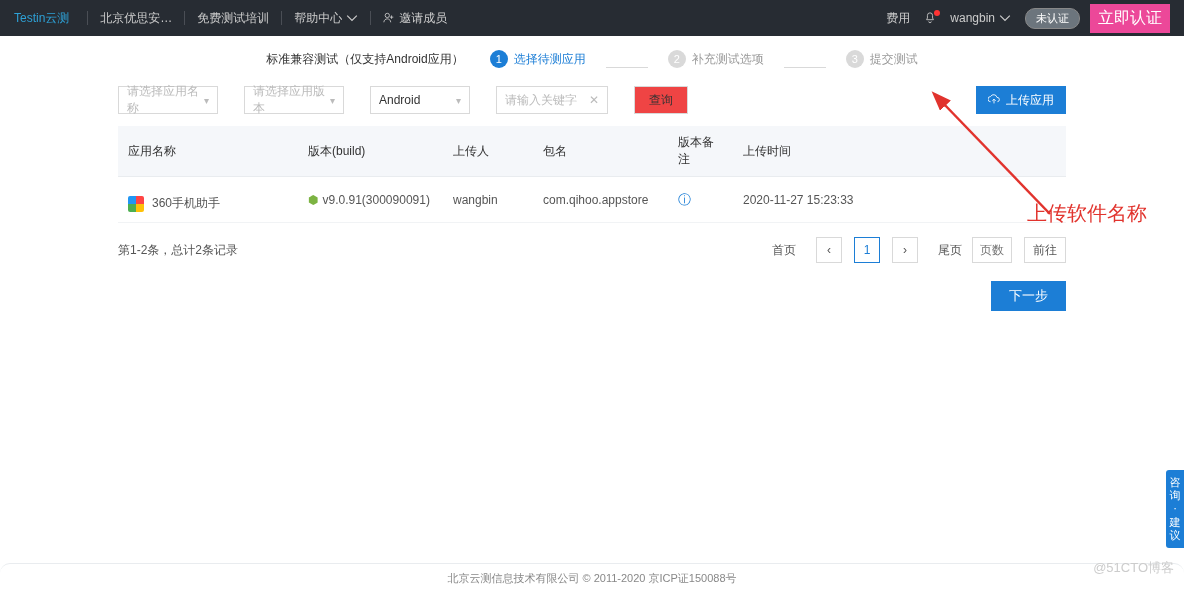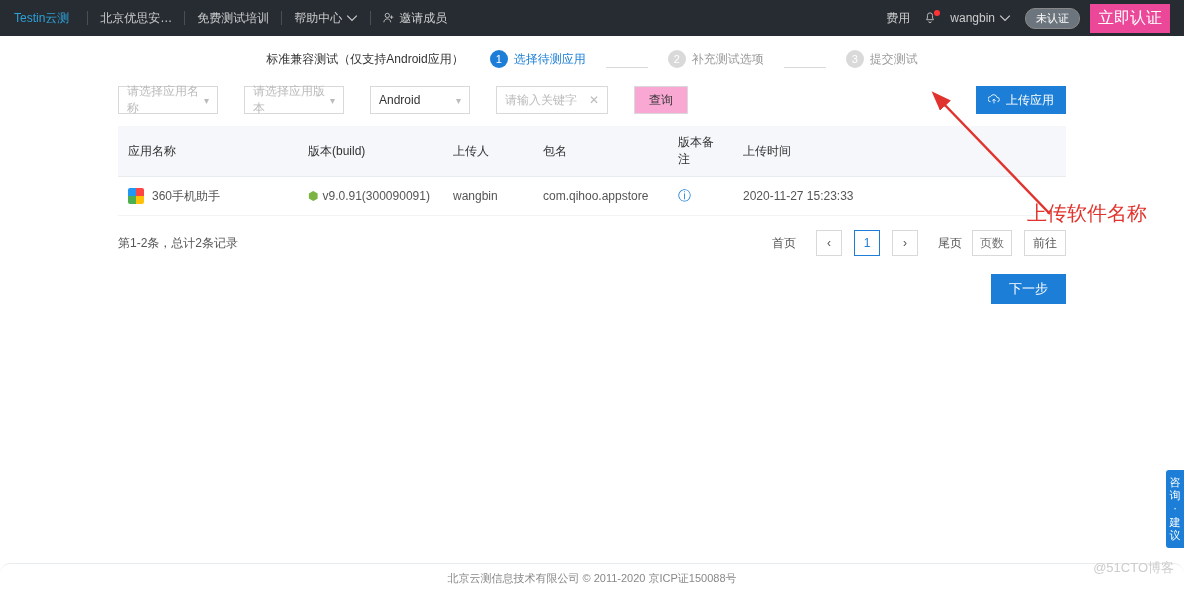--- a/index.html
+++ b/index.html
@@ -31,30 +31,30 @@
   .step-line { width:42px;height:1px;background:#d9d9d9;margin:0 12px;}
 
   
   .filters { display:flex; gap:26px; align-items:center; margin-bottom:12px;}
   .select-box, .input-box { border:1px solid #d9d9d9; height:28px; display:flex; align-items:center; padding:0 8px; font-size:12px; color:#bbb; background:#fff; position:relative; cursor:pointer;}
   .select-box { width:100px; justify-content:space-between;}
   .select-box .chev { color:#bbb; font-size:10px;}
   .platform-box { width:100px; color:#333;}
   .search-box { width:112px; justify-content:space-between; }
   .search-box .clear-x { color:#bbb; font-size:12px; cursor:pointer;}
-  .btn-outline { border:1px solid #d9d9d9; background:#f9a8d4; height:28px; padding:0 14px; font-size:12px; cursor:pointer; color:#333;}
+  .btn-outline { border:1px solid #d9d9d9; background:#ef4444; height:28px; padding:0 14px; font-size:12px; cursor:pointer; color:#333;}
   .filters .gap { flex:1;}
   .btn-upload { background:#1c7ed6; color:#fff; height:28px; padding:0 12px; font-size:12px; border:none; display:flex; align-items:center; gap:6px; cursor:pointer;}
 
   
   .tbl { width:100%; border-collapse:collapse; }
   .tbl th { background:#f5f7fa; font-weight:normal; text-align:left; padding:8px 10px; font-size:12px; color:#333; border-bottom:1px solid #e9ecef;}
   .tbl td { padding:10px 10px; font-size:12px; color:#555; border-bottom:1px solid #f1f3f5;}
   .tbl tr.odd td { background:#fbfbfb;}
-  .app-cell { display:flex; align-items:center; gap:8px;}
+  .app-cell { display:flex; align-items:center; gap:8px;margin-top:8px;}
   .app-icon { width:16px;height:16px;border-radius:2px;}
   .app-icon.multi { background: conic-gradient(#f44 0 25%, #ffc107 25% 50%, #4caf50 50% 75%, #2196f3 75% 100%); }
   .app-icon.blue { background:#1c7ed6; color:#fff; font-size:8px; display:flex;align-items:center;justify-content:center;}
   .android-ic { color:#7cb342; font-size:12px; margin-right:4px;}
   .info-ic { color:#1c7ed6; font-size:13px;}
 
   
   .page-row { display:flex; align-items:center; margin-top:14px;}
   .page-info { color:#555; }
   .page-row .gap { flex:1;}

